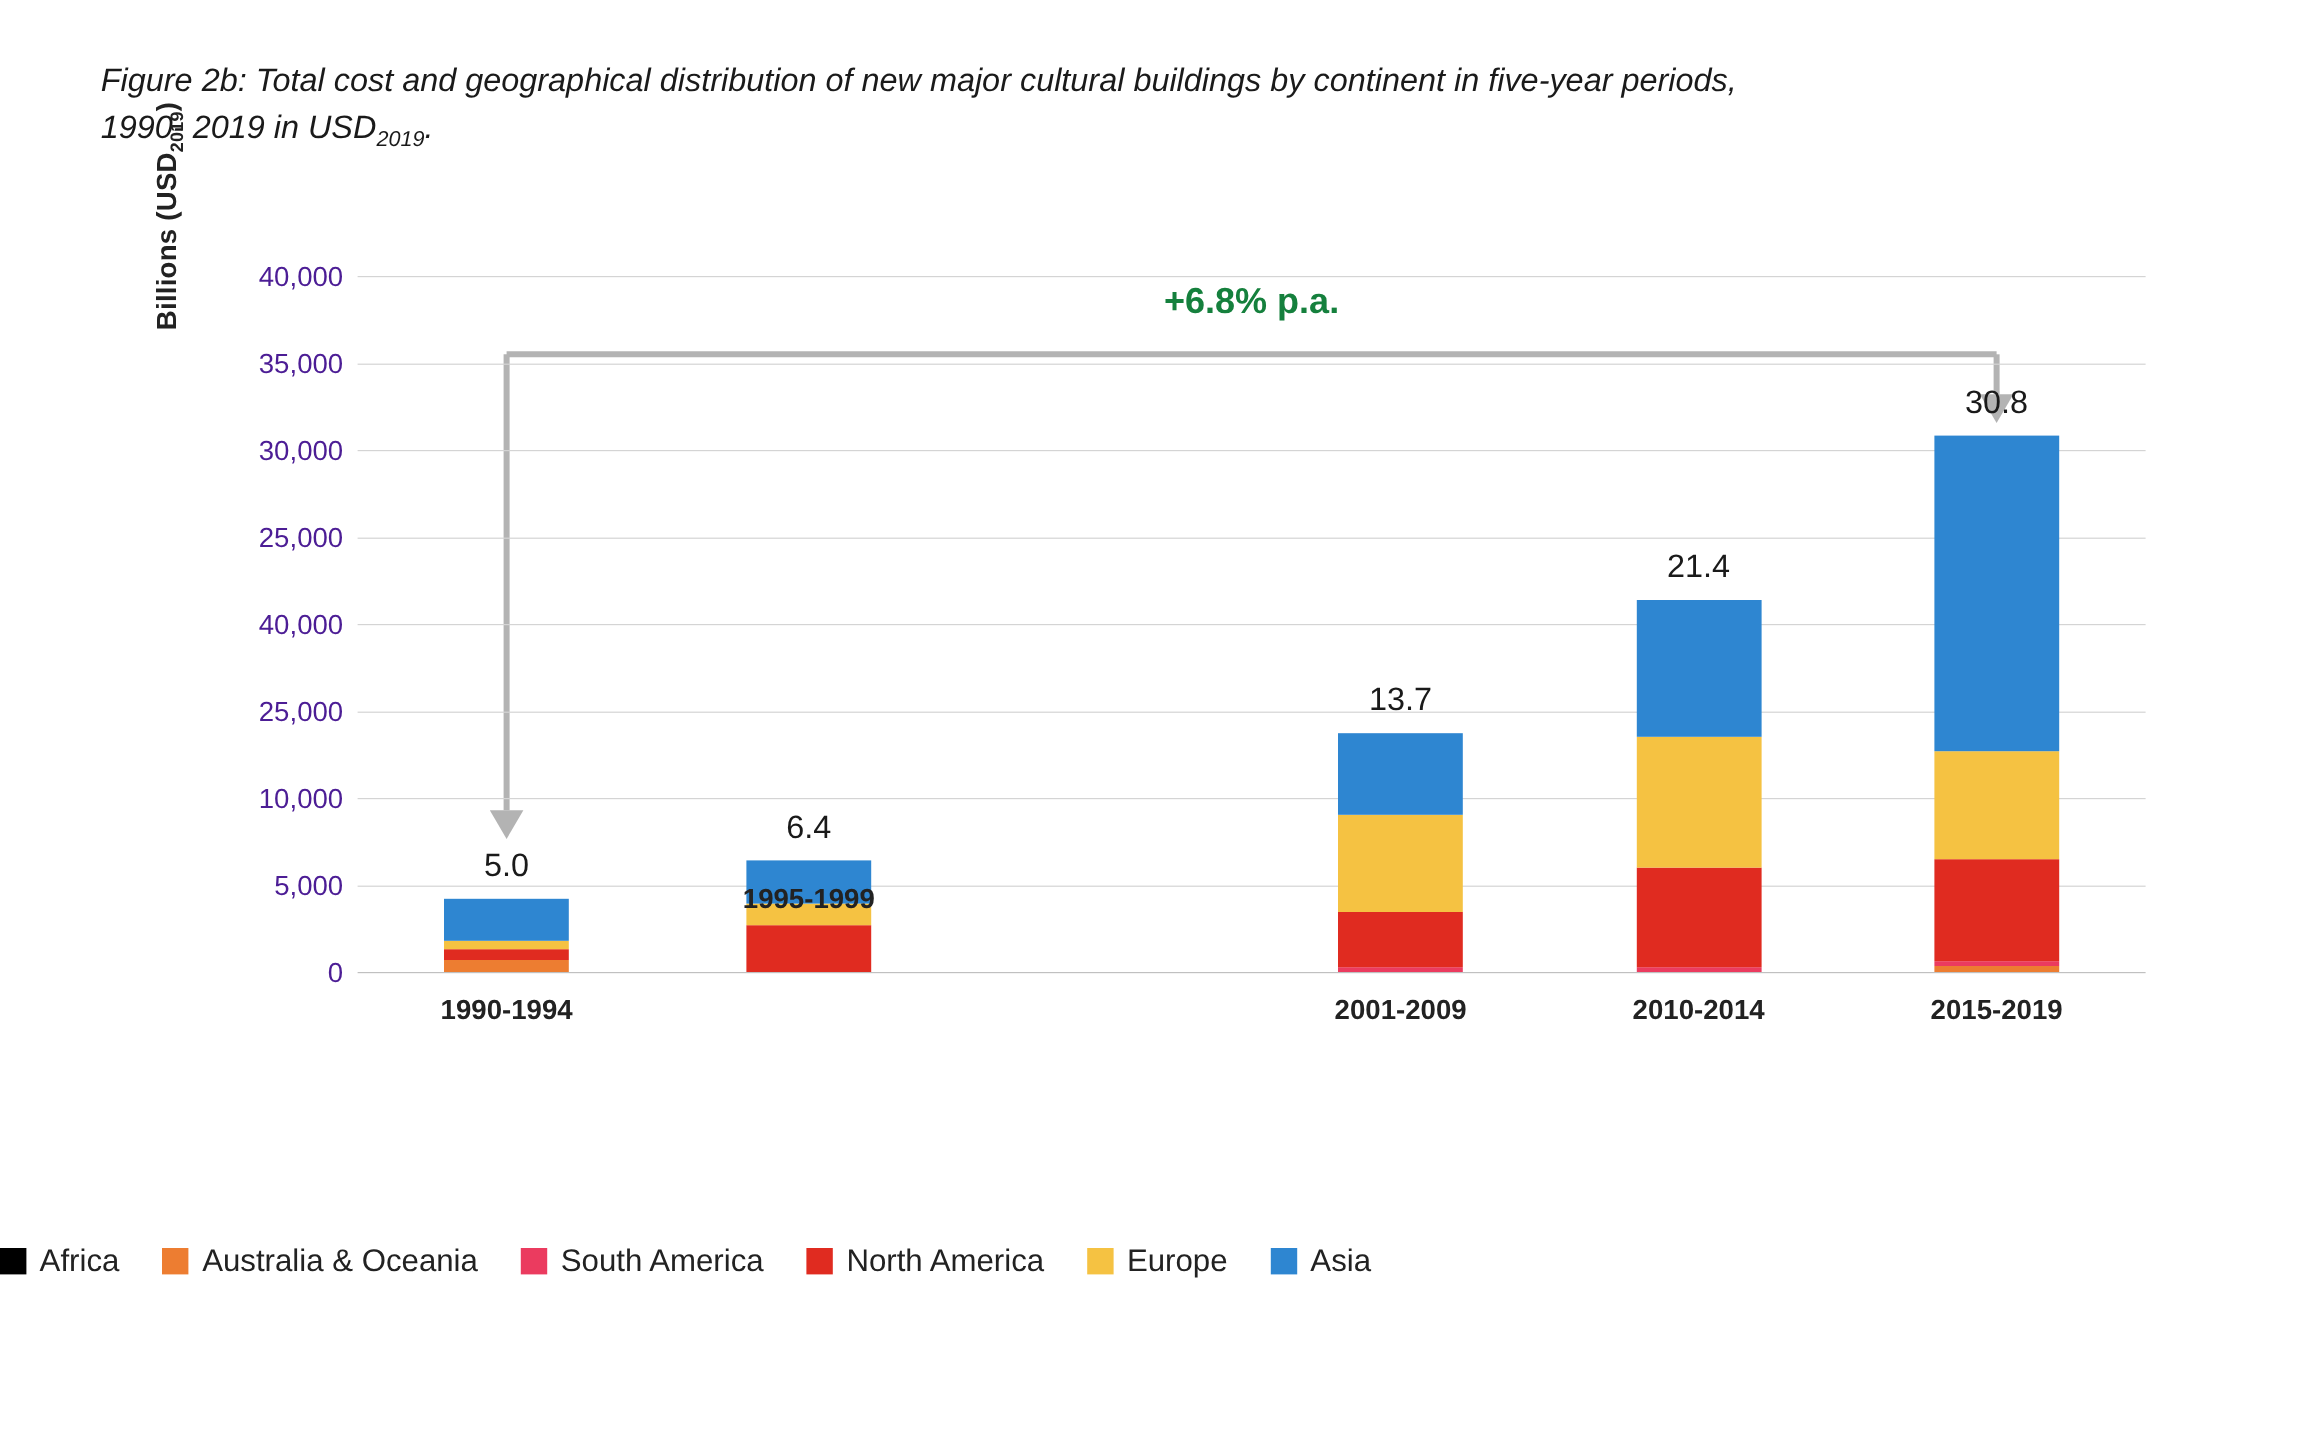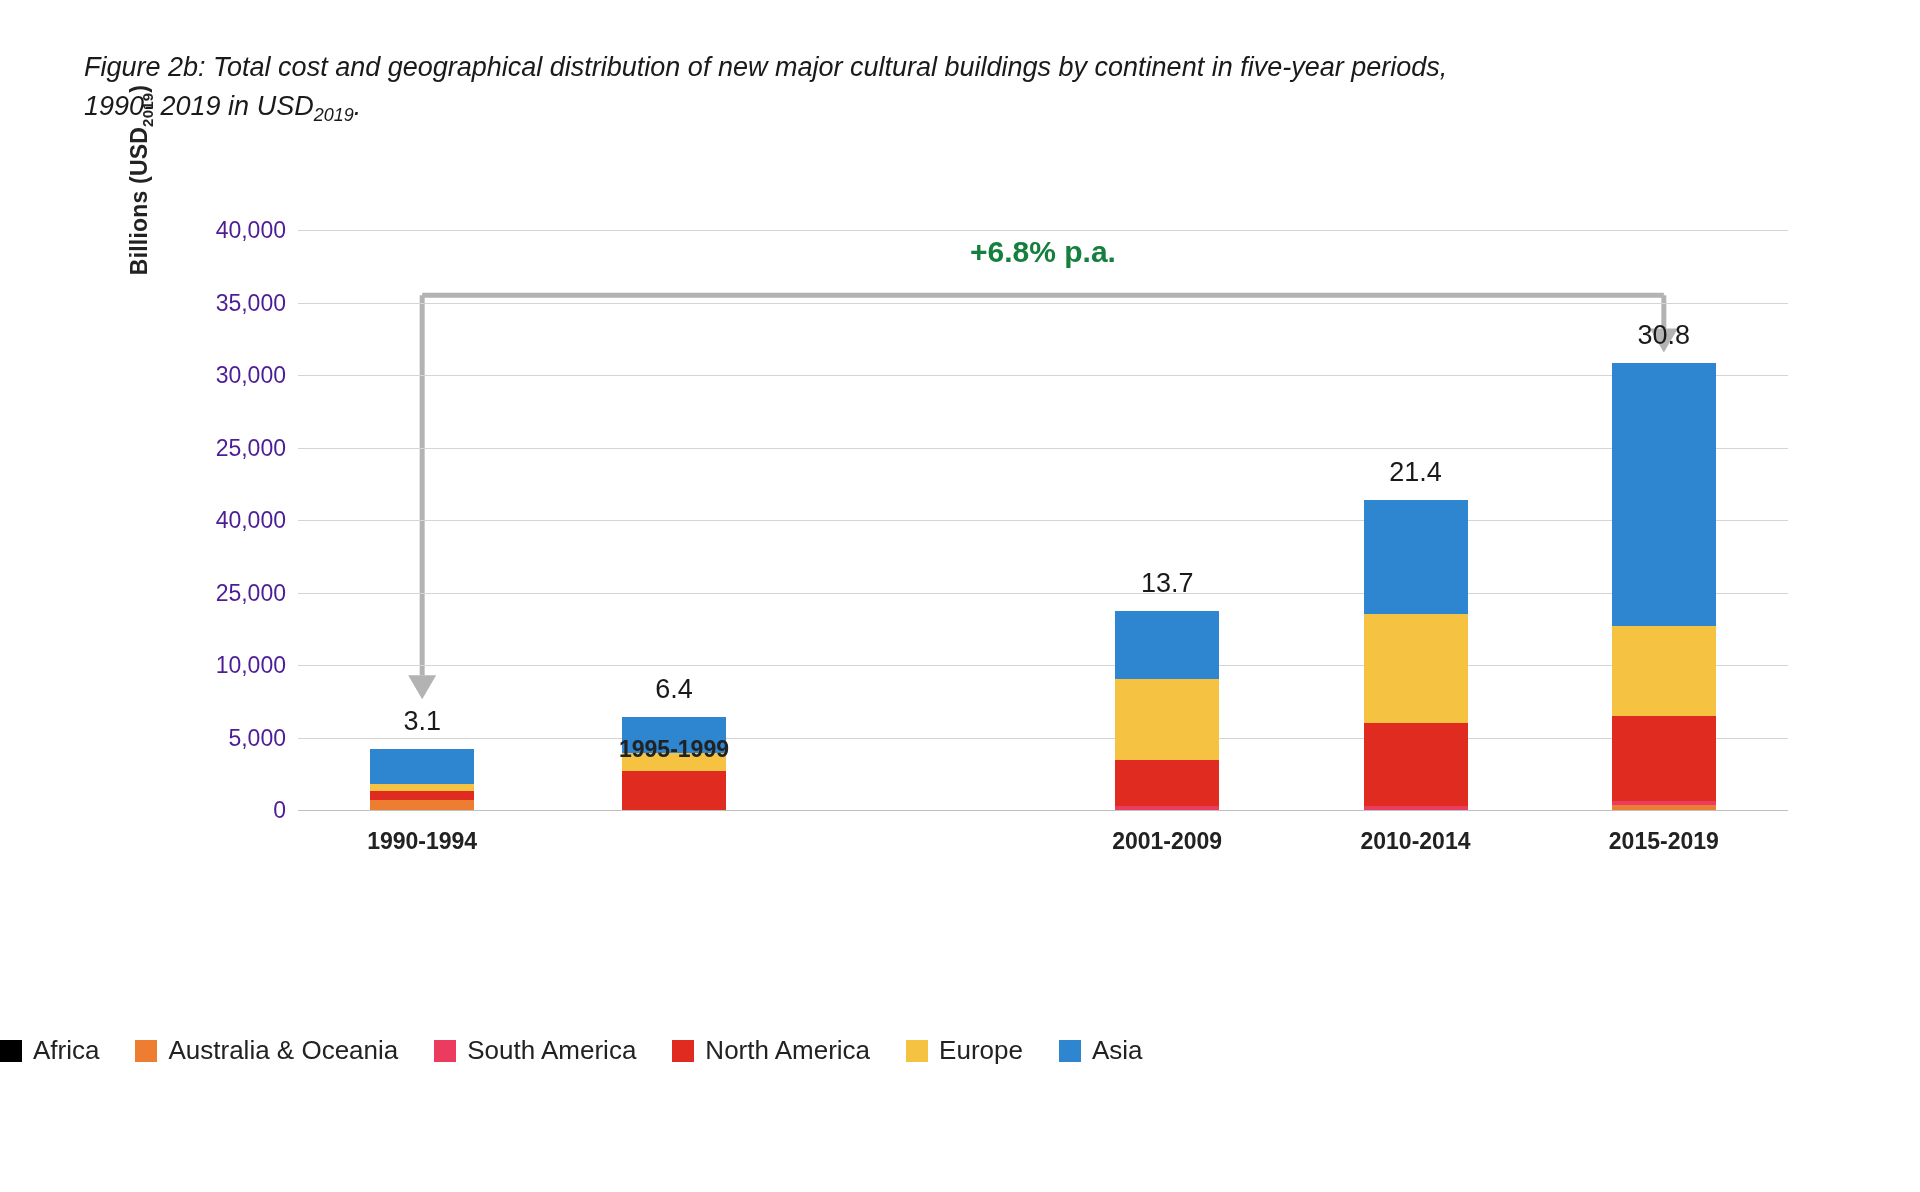--- a/index.html
+++ b/index.html
@@ -187,21 +187,21 @@
       <div class="ytick" style="top: 145px;">30,000</div>
       <div class="gridline" style="top: 72.5px;"></div>
       <div class="ytick" style="top: 72.5px;">35,000</div>
       <div class="gridline" style="top: 0px;"></div>
       <div class="ytick" style="top: 0px;">40,000</div>
       <div class="bar-group" style="left: 72.1667px; height: 580px;">
         <div class="seg" style="background: rgb(237, 125, 49); height: 10.15px; bottom: 0px;"></div>
         <div class="seg" style="background: rgb(224, 43, 32); height: 8.7px; bottom: 10.15px;"></div>
         <div class="seg" style="background: rgb(245, 194, 66); height: 7.25px; bottom: 18.85px;"></div>
         <div class="seg" style="background: rgb(46, 134, 209); height: 34.8px; bottom: 26.1px;"></div>
-        <div class="bar-total" style="bottom: 72.9px;">3.1</div>
+        <div class="bar-total" style="bottom: 72.9px;">5.0</div>
         <div class="xtick">1990-1994</div>
       </div>
       <div class="bar-group" style="left: 324px; height: 672px;">
         <div class="seg" style="background: rgb(224, 43, 32); height: 39.15px; bottom: 0px;"></div>
         <div class="seg" style="background: rgb(245, 194, 66); height: 18.125px; bottom: 39.15px;"></div>
         <div class="seg" style="background: rgb(46, 134, 209); height: 35.525px; bottom: 57.275px;"></div>
         <div class="bar-total" style="bottom: 104.8px;">6.4</div>
         <div class="xtick">1995-1999</div>
       </div>
       <div class="bar-group" style="left: 817.167px; height: 580px;">

